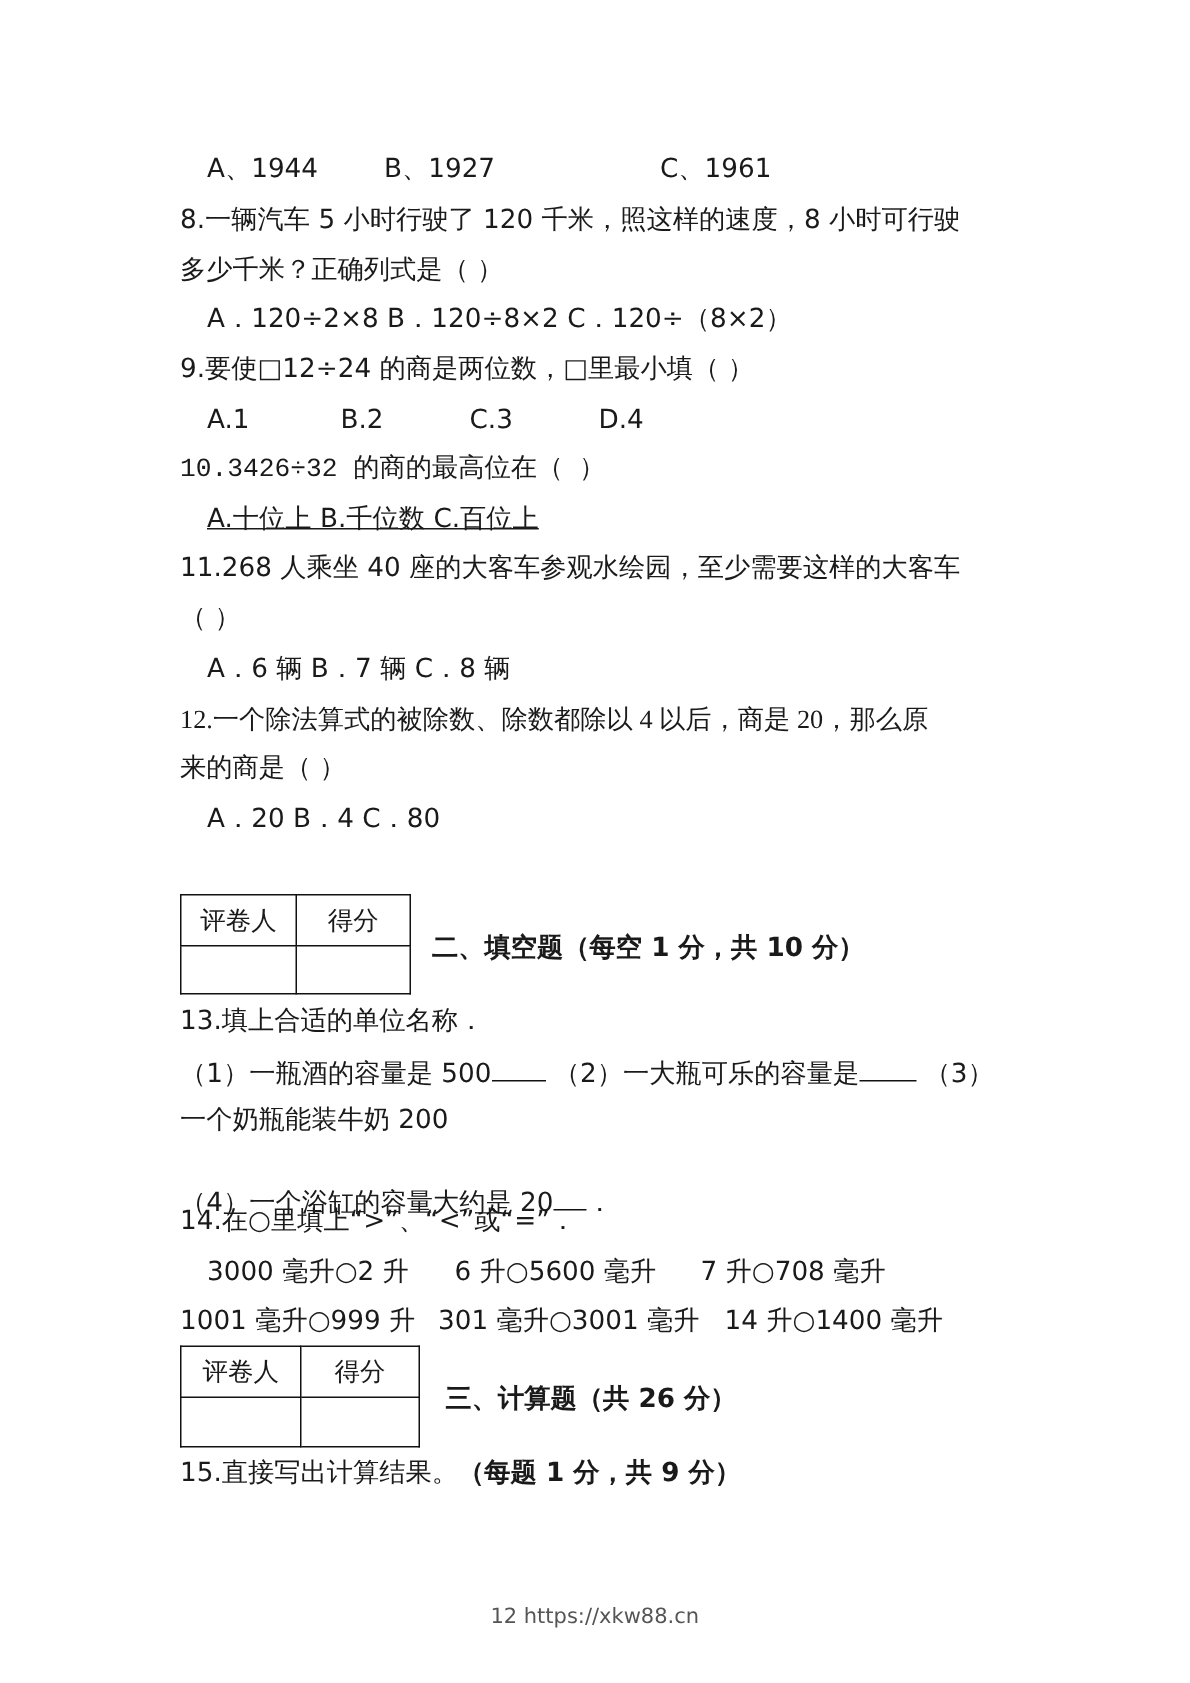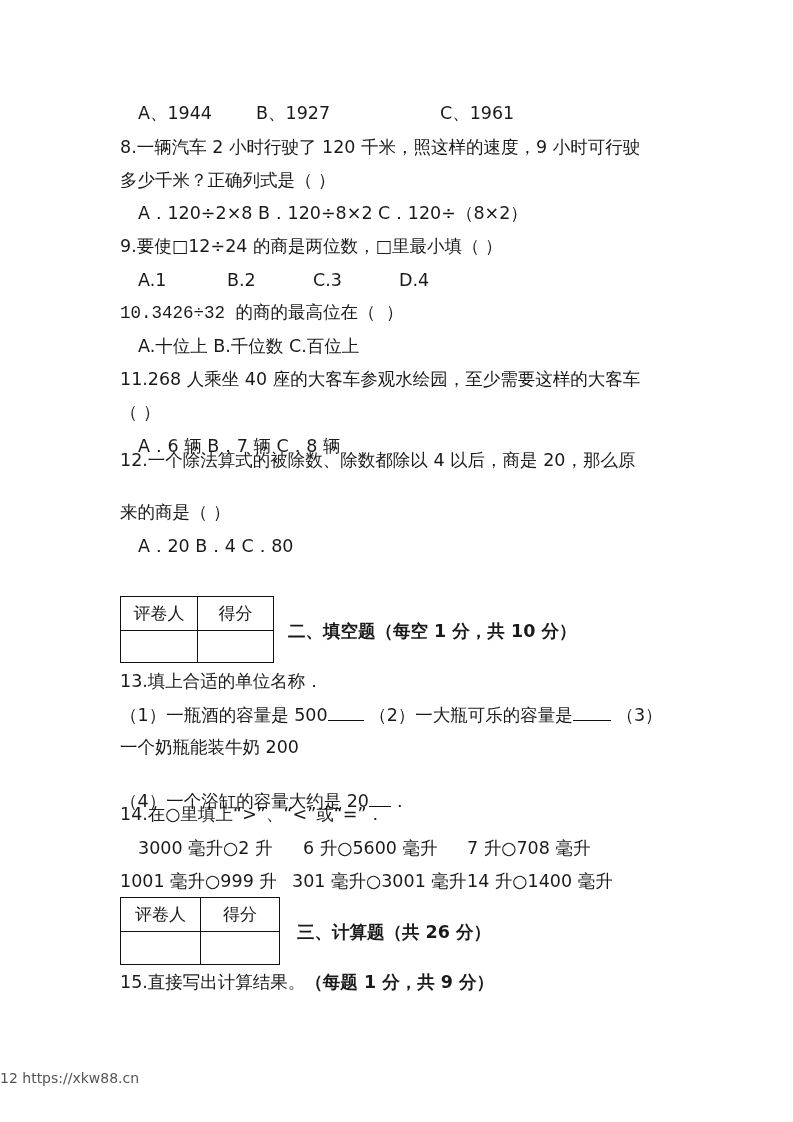--- a/index.html
+++ b/index.html
@@ -6,48 +6,48 @@
   body { width: 793px; height: 1122px; position: relative; overflow: hidden;
          font-family: "DejaVu Sans", "Liberation Sans", sans-serif; color: #1a1a1a; }
   .line { position: absolute; left: 120px; font-size: 17.5px; line-height: 24px; white-space: nowrap; }
   .ind { left: 138px; }
   .opt { position: absolute; font-size: 17.5px; line-height: 24px; white-space: nowrap; }
   .bold { font-weight: bold; margin-top: 14px; }
   table.grader { position: absolute; border-collapse: collapse; padding-left: 48px; }
   table.grader td { border: 1.3px solid #111; text-align: center; font-size: 17px; padding: 0; }
   .sec-title { position: absolute; font-size: 17.5px; font-weight: bold; white-space: nowrap; }
   .blank { display: inline-block; border-bottom: 1.2px solid #111; height: 18px; vertical-align: baseline; }
-  .footer { position: absolute; top: 1070px; left: 0; width: 793px; 
+  .footer { position: absolute; top: 1070px; left: 0; width: 793px; text-align: center;
             font-size: 14px; color: #555; }
 </style>
 </head>
 <body>
 
 <div class="opt" style="top:101px;left:138px;">A、1944</div>
 <div class="opt" style="top:101px;left:256px;text-align:center;">B、1927</div>
 <div class="opt" style="top:101px;left:440px;">C、1961</div>
 
-<div class="line" style="top:135px;">8.一辆汽车 2 小时行驶了 120 千米，照这样的速度，9 小时可行驶</div>
+<div class="line" style="top:135px;">8.一辆汽车 5 小时行驶了 120 千米，照这样的速度，8 小时可行驶</div>
 <div class="line" style="top:168px;">多少千米？正确列式是（   ）</div>
 <div class="line ind" style="top:201px;">A．120÷2×8   B．120÷8×2   C．120÷（8×2）</div>
 
 <div class="line" style="top:234px;">9.要使□12÷24 的商是两位数，□里最小填（        ）</div>
 <div class="opt" style="top:268px;left:138px;">A.1</div>
 <div class="opt" style="top:268px;left:227px;">B.2</div>
 <div class="opt" style="top:268px;left:313px;">C.3</div>
 <div class="opt" style="top:268px;left:399px;">D.4</div>
 
 <div class="line" style="top:301px;font-family:Liberation Mono, monospace;">10.3426÷32 的商的最高位在（      ）</div>
-<div class="line ind" style="top:334px;">A.十位上   B.千位数   C.百位上</div>
+<div class="line ind" style="top:334px;text-decoration:underline;">A.十位上   B.千位数   C.百位上</div>
 
 <div class="line" style="top:367px;">11.268 人乘坐 40 座的大客车参观水绘园，至少需要这样的大客车</div>
 <div class="line" style="top:400px;">（   ）</div>
 <div class="line ind" style="top:434px;">A．6 辆   B．7 辆   C．8 辆</div>
 
-<div class="line" style="top:448px;">12.一个除法算式的被除数、除数都除以 4 以后，商是 20，那么原</div>
+<div class="line" style="top:467px;font-family:Liberation Serif, serif;">12.一个除法算式的被除数、除数都除以 4 以后，商是 20，那么原</div>
 <div class="line" style="top:500px;">来的商是（   ）</div>
 <div class="line ind" style="top:534px;">A．20 B．4 C．80</div>
 
 <table class="grader" style="left:120px;top:596px;width:154px;height:67px;">
   <tbody>
       <tr style="height:34px;">
     <td style="width:76px;">评卷人</td>
     <td>得分</td>
   </tr>
   <tr>
@@ -68,21 +68,21 @@
 <div class="line" style="top:788px;">
   <span>（4）一个浴缸的容量大约是 20</span><span class="blank" style="width:22px;"></span><span>．</span>
 </div>
 
 <div class="line" style="top:802px;">14.在○里填上“&gt;”、“&lt;”或“=”．</div>
 <div class="opt" style="top:836px;left:138px;">3000 毫升○2 升</div>
 <div class="opt" style="top:836px;left:303px;">6 升○5600 毫升</div>
 <div class="opt" style="top:836px;left:467px;">7 升○708 毫升</div>
 <div class="opt" style="top:869px;left:120px;">1001 毫升○999 升</div>
 <div class="opt" style="top:869px;left:292px;">301 毫升○3001 毫升</div>
-<div class="opt" style="top:869px;left:467px;">14 升○1400 毫升</div>
+<div class="opt" style="top:869px;left:483px;">14 升○1400 毫升</div>
 
 <table class="grader" style="left:120px;top:897px;width:160px;height:68px;">
   <tbody>
       <tr style="height:34px;">
     <td style="width:79px;">评卷人</td>
     <td>得分</td>
   </tr>
   <tr>
         <td></td>
         <td></td>

